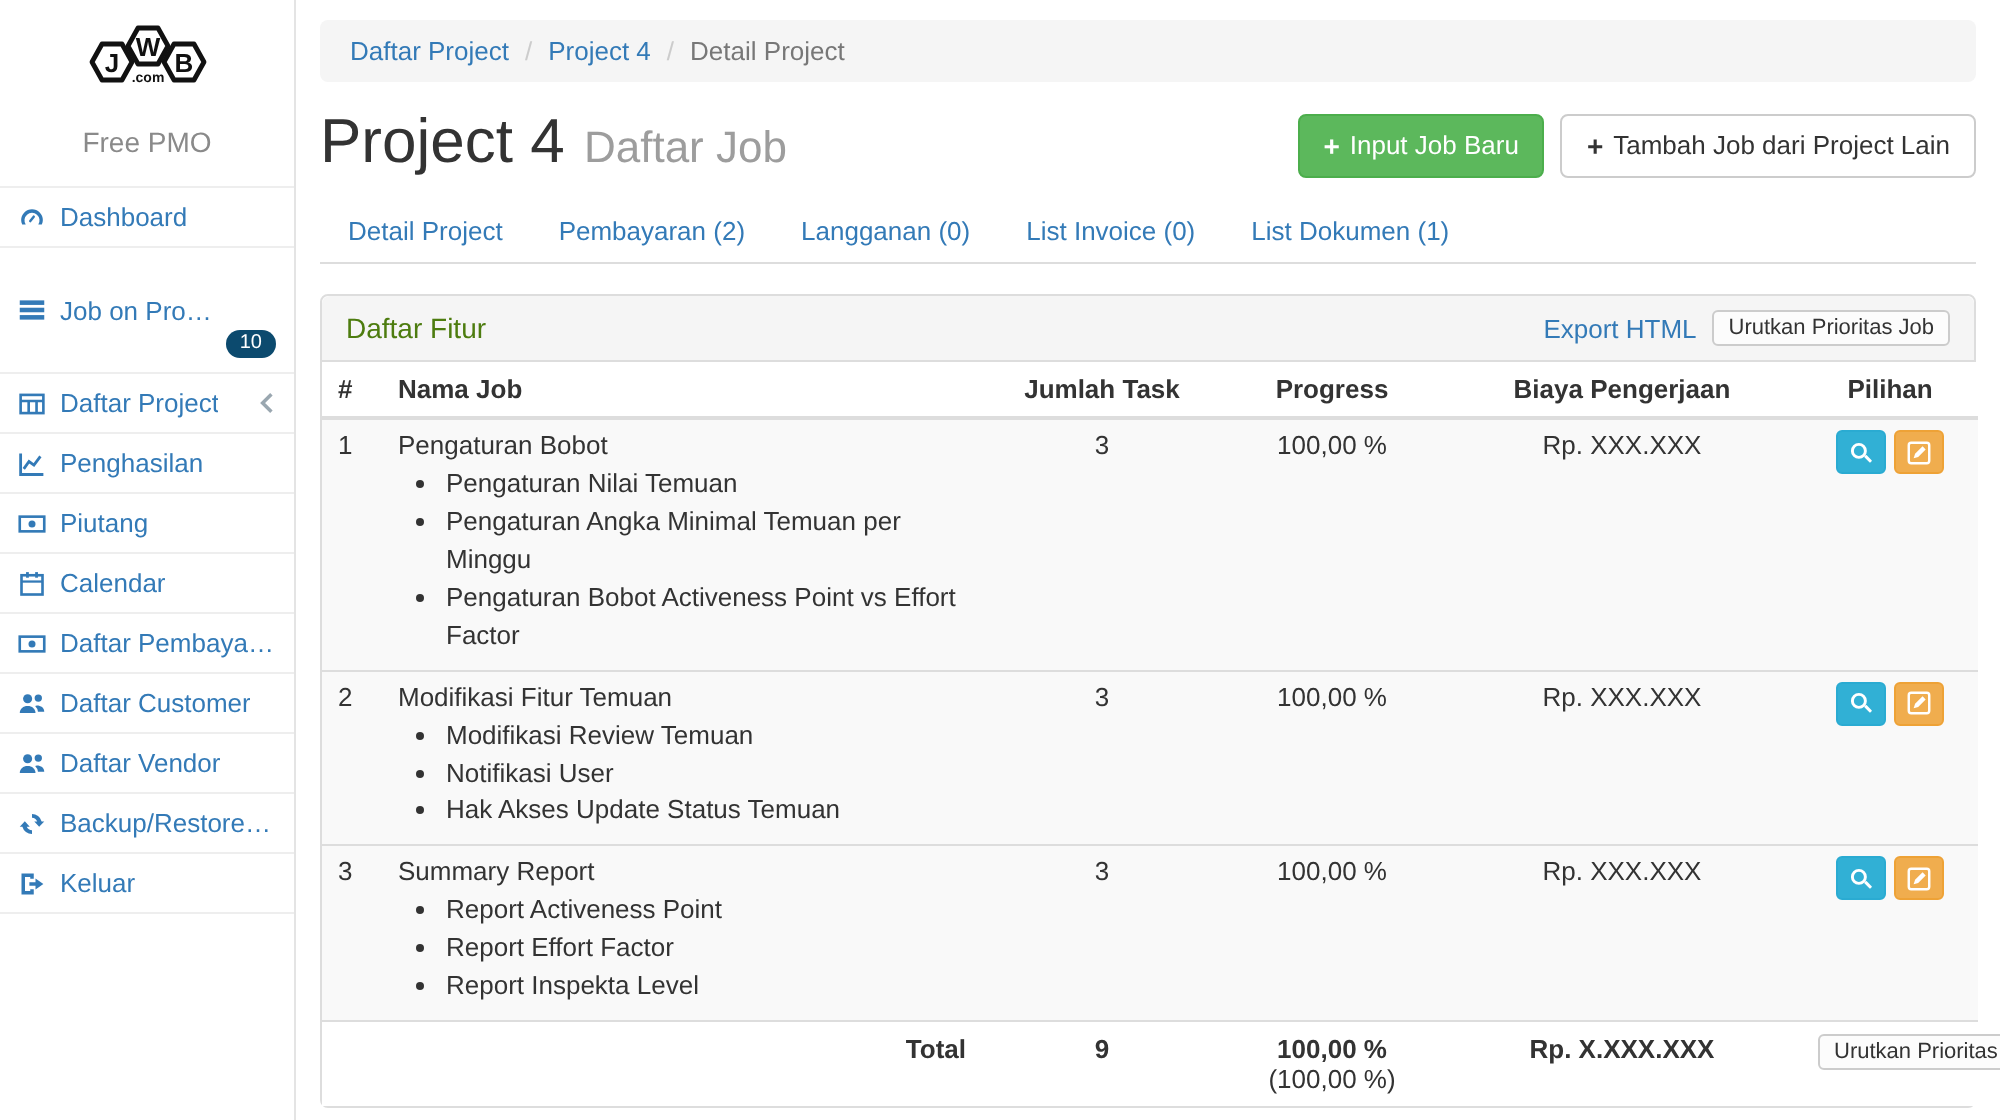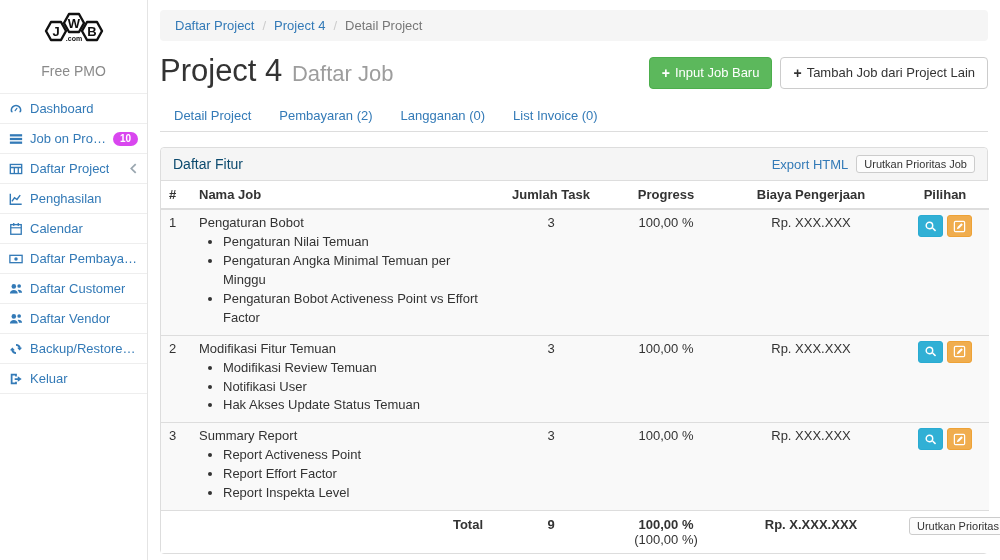--- a/index.html
+++ b/index.html
@@ -20,22 +20,22 @@
   .nav-item {
     display:flex; align-items:center; gap:7px;
     padding:7px 9px; color:#337ab7; cursor:pointer;
     border-top:1px solid #eeeeee; font-size:13px; white-space:nowrap;
   }
   .nav-item:last-child { border-bottom:1px solid #eeeeee; }
   .nav-icon { width:14px; height:14px; flex:0 0 14px; display:inline-flex; color:#337ab7; }
   .nav-icon svg { width:14px; height:14px; }
   .nav-label { overflow:hidden; text-overflow:ellipsis; }
   .nav-badge {
-    margin-left:auto; background:#d946ef; color:#fff; font-size:10px; font-weight:bold;
-    border-radius:10px; padding:2px 7px; line-height:1;
+    margin-left:auto; background:#0c4a6e; color:#fff; font-size:10px; font-weight:normal;
+    border-radius:10px; padding:2px 7px; line-height:1;margin-top:34px;
   }
   .nav-chevron { margin-left:auto; color:#8aa; display:inline-flex; }
   
   .content { position:absolute; left:148px; top:0; width:852px; height:560px; padding:10px 12px; }
   .breadcrumb {
     background:#f5f5f5; border-radius:4px; padding:8px 15px; font-size:13px;
     list-style:none; display:flex; gap:0; margin-bottom:10px;
   }
   .breadcrumb li { display:flex; align-items:center; }
   .breadcrumb li:not(:last-child)::after { content:"/"; color:#ccc; padding:0 8px; }
@@ -57,21 +57,21 @@
     padding:8px 13px; margin-bottom:-1px; color:#337ab7; cursor:pointer; font-size:13px;
     border:1px solid transparent; border-radius:4px 4px 0 0;
   }
   .tab.active { background:#fff; color:#555; border-color:#ddd #ddd #fff #ddd; cursor:default; }
   
   .panel { border:1px solid #ddd; border-radius:4px; margin-top:15px; background:#fff; }
   .panel-heading {
     background:#f5f5f5; border-bottom:1px solid #ddd; border-radius:4px 4px 0 0;
     padding:7px 12px; display:flex; align-items:center; justify-content:space-between;
   }
-  .panel-title { font-size:14px; color:#0c4a6e; }
+  .panel-title { font-size:14px; color:#4d7c0f; }
   .panel-tools { display:flex; align-items:center; gap:8px; }
   .export-link { color:#337ab7; font-size:13px; text-decoration:none; cursor:pointer; }
   table { width:100%; border-collapse:collapse; table-layout:fixed; font-size:13px; }
   th { text-align:left; padding:6px 8px; border-bottom:2px solid #ddd; font-weight:bold; background:#fff; }
   td { padding:5px 8px; vertical-align:top; }
   tbody tr { background:#f9f9f9; border-top:1px solid #ddd; }
   tfoot tr { background:#fff; border-top:1px solid #ddd; }
   tfoot td { padding:6px 8px; }
   .c { text-align:center; }
   .r { text-align:right; }
@@ -145,20 +145,29 @@
   <div class="nav-item">
     <span class="nav-icon">
       <svg viewBox="0 0 16 16" fill="none" stroke="currentColor" stroke-width="1.6">
           <path d="M1.5 2v12h13"></path>
           <path d="M3.3 10.8l3-4.2 2.8 2 3.7-5"></path>
         </svg>
     </span>
     <span class="nav-label">Penghasilan</span>
   </div>
 
+  <div class="nav-item">
+    <span class="nav-icon">
+      <svg viewBox="0 0 16 16">
+          <rect x="1" y="3.8" width="14" height="8.4" fill="none" stroke="currentColor" stroke-width="1.5"></rect>
+          <circle cx="8" cy="8" r="2" fill="currentColor"></circle>
+        </svg>
+    </span>
+    <span class="nav-label">Piutang</span>
+  </div>
 
   <div class="nav-item">
     <span class="nav-icon">
       <svg viewBox="0 0 16 16">
           <rect x="2" y="3" width="12" height="11" fill="none" stroke="currentColor" stroke-width="1.5"></rect>
           <path d="M2 6.6h12" stroke="currentColor" stroke-width="1.3"></path>
           <rect x="4.6" y="1.2" width="1.6" height="3.2" fill="currentColor"></rect>
           <rect x="9.8" y="1.2" width="1.6" height="3.2" fill="currentColor"></rect>
         </svg>
     </span>
@@ -251,20 +260,21 @@
         <span>Tambah Job dari Project Lain</span>
       </button>
     </div>
   </div>
 
   <div class="tabs">
     <div class="tab">Detail Project</div>
     <div class="tab">Pembayaran (2)</div>
     <div class="tab">Langganan (0)</div>
     <div class="tab">List Invoice (0)</div>
+    <div class="tab">List Dokumen (1)</div>
   </div>
 
   <div class="panel">
     <div class="panel-heading">
       <span class="panel-title">Daftar Fitur</span>
       <span class="panel-tools">
         <span class="export-link">Export HTML</span>
         <button class="btn-xs">Urutkan Prioritas Job</button>
       </span>
     </div>

